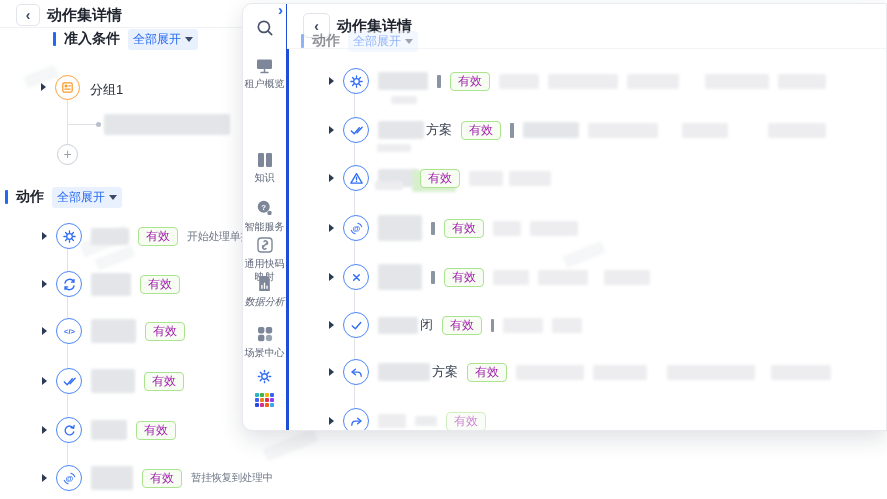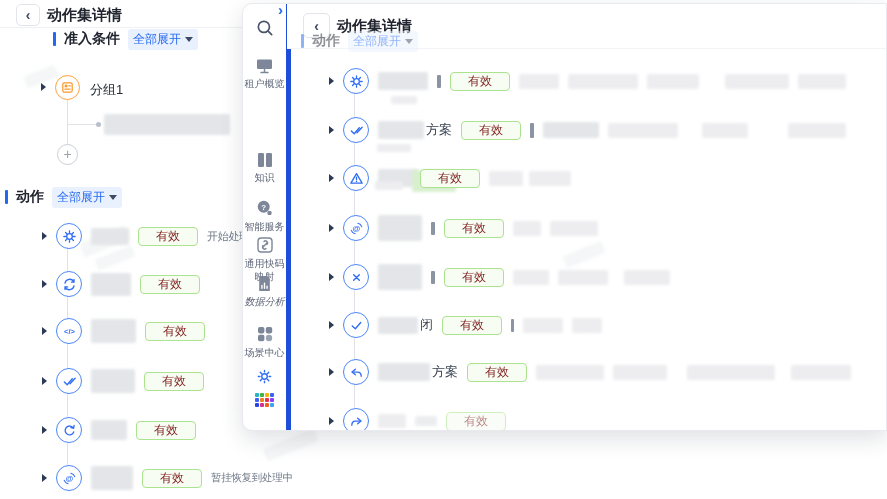--- a/index.html
+++ b/index.html
@@ -14,43 +14,43 @@
   .seclabel{font-size:14px;font-weight:bold;color:#21252f;margin-right:8px;}
   .secpill{display:flex;align-items:center;background:#e9f1fe;border-radius:3px;padding:2px 5px;cursor:pointer;}
   .secpill .lnk{font-size:12px;color:#2468f2;margin-right:4px;}
   .secpill .caret{width:0;height:0;border-left:4px solid transparent;border-right:4px solid transparent;border-top:5px solid #3e4a63;}
   .tri{width:0;height:0;border-top:4px solid transparent;border-bottom:4px solid transparent;border-left:5px solid #2b3a55;flex:none;cursor:pointer;}
   .node{width:26px;height:26px;border-radius:50%;border:1.5px solid #4c86f8;background:#fff;box-sizing:border-box;
         display:flex;align-items:center;justify-content:center;flex:none;position:relative;z-index:2;}
   .blur{background:#e3e5e8;border-radius:2px;filter:blur(1.6px);flex:none;}
   .blur.lt{background:#ededf0;}
   .sliver{width:4px;height:13px;background:#8b94a3;border-radius:1px;filter:blur(.7px);flex:none;}
-  .badge{display:inline-flex;align-items:center;height:17px;padding:0 17px;border:1px solid #abe38f;background:#f7fdf2;
-         color:#7f1d1d;font-size:12px;border-radius:4px;flex:none;}
+  .badge{display:inline-flex;align-items:center;height:17px;padding:0 7px;border:1px solid #abe38f;background:#f7fdf2;
+         color:#a21caf;font-size:12px;border-radius:4px;flex:none;}
   .note{font-size:12px;color:#717b89;white-space:nowrap;flex:none;}
   .tail{font-size:13px;color:#3a4453;white-space:nowrap;flex:none;}
   .arow{position:absolute;display:flex;align-items:center;height:26px;}
   .arow>*{margin-right:9px;}
   .vline{position:absolute;width:1px;background:#dfe2e6;z-index:1;}
   .hline{position:absolute;height:1px;background:#dfe2e6;z-index:1;}
   .wm{position:absolute;background:rgba(60,70,90,.05);filter:blur(1.5px);transform:rotate(-22deg);border-radius:2px;}
   svg{display:block;}
   
   .lp{position:absolute;inset:0;z-index:1;}
   .lp-hline{position:absolute;left:0;top:27px;width:250px;height:1px;background:#f0f1f4;}
   .gnode{position:absolute;width:25px;height:25px;border-radius:50%;border:1.5px solid #ffa23e;background:#fff;box-sizing:border-box;
          display:flex;align-items:center;justify-content:center;z-index:2;}
   .gname{position:absolute;font-size:13px;color:#262b36;}
   .dot{position:absolute;width:5px;height:5px;border-radius:50%;background:#b9bfc9;z-index:2;}
   .plus{position:absolute;width:21px;height:21px;border-radius:50%;border:1px solid #c9ced6;background:#fff;box-sizing:border-box;
         color:#9aa1ad;font-size:14px;line-height:19px;text-align:center;z-index:2;cursor:pointer;}
   
   .dialog{position:absolute;left:242px;top:3px;width:645px;height:428px;background:#fff;border:1px solid #e8eaef;
           box-sizing:border-box;border-radius:10px 0 0 10px;box-shadow:0 8px 22px rgba(30,40,60,.14);z-index:10;}
-  .side{position:absolute;left:0;top:0;bottom:0;width:43px;border-right:5px solid #1d4ed8;}
+  .side{position:absolute;left:0;top:0;bottom:0;width:43px;border-right:3px solid #1d4ed8;}
   .side .sitem{position:absolute;width:43px;display:flex;flex-direction:column;align-items:center;cursor:pointer;}
   .side .slabel{font-size:10px;color:#5c6577;text-align:center;line-height:1.25;margin-top:4px;white-space:pre-line;}
   .expander{position:absolute;left:35px;top:-3px;color:#2468f2;font-size:15px;font-weight:bold;z-index:12;cursor:pointer;
             text-shadow:0 0 2px #fff;}
   .detail{position:absolute;left:44px;top:0;right:0;bottom:0;overflow:hidden;}
   .d-header{position:absolute;left:0;top:0;right:0;height:44px;background:#fff;border-bottom:1px solid #f3f4f6;z-index:3;}
   .d-section{z-index:4;opacity:.5;}
   .apps{display:grid;grid-template-columns:repeat(4,4px);grid-auto-rows:4px;gap:1px;}
   .apps i{border-radius:1px;display:block;}
   .gearblue{cursor:pointer;}

